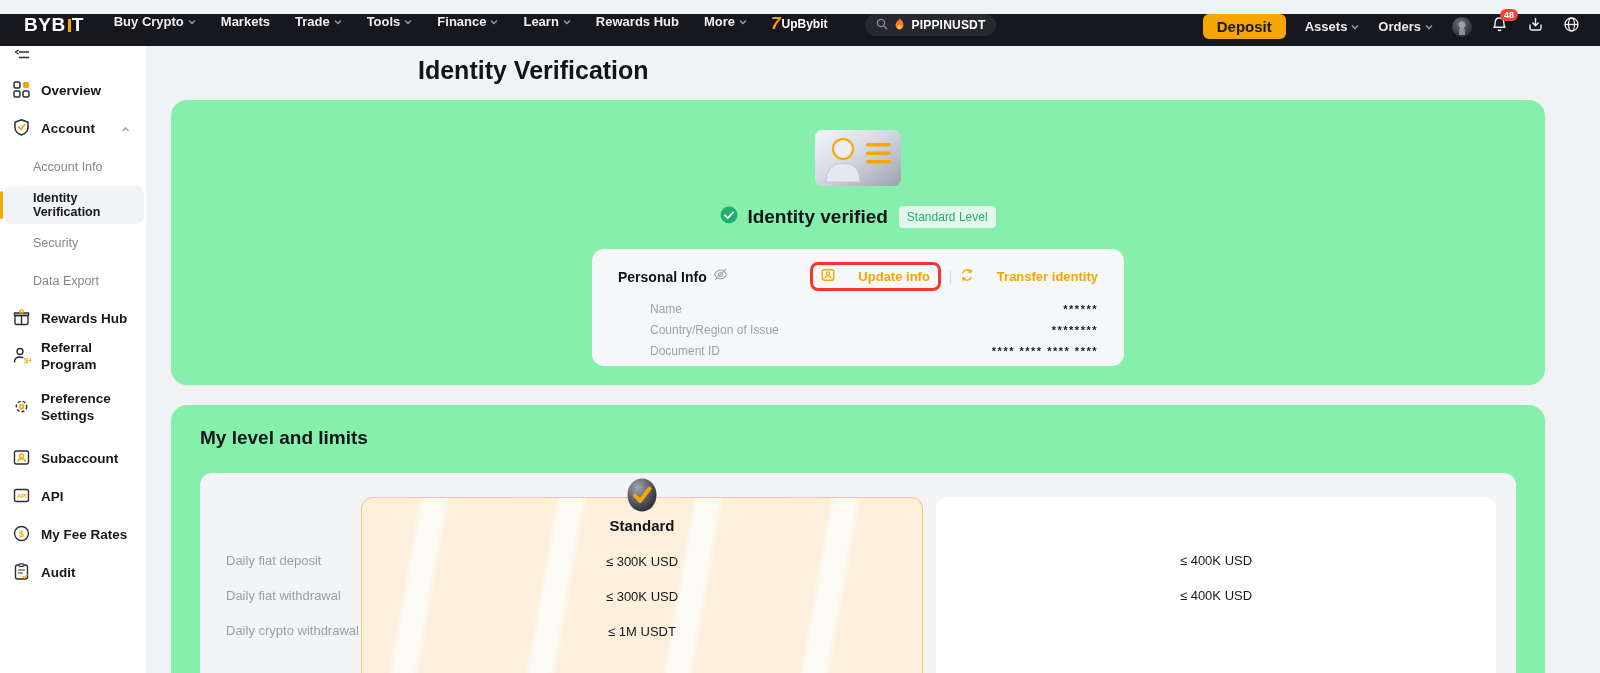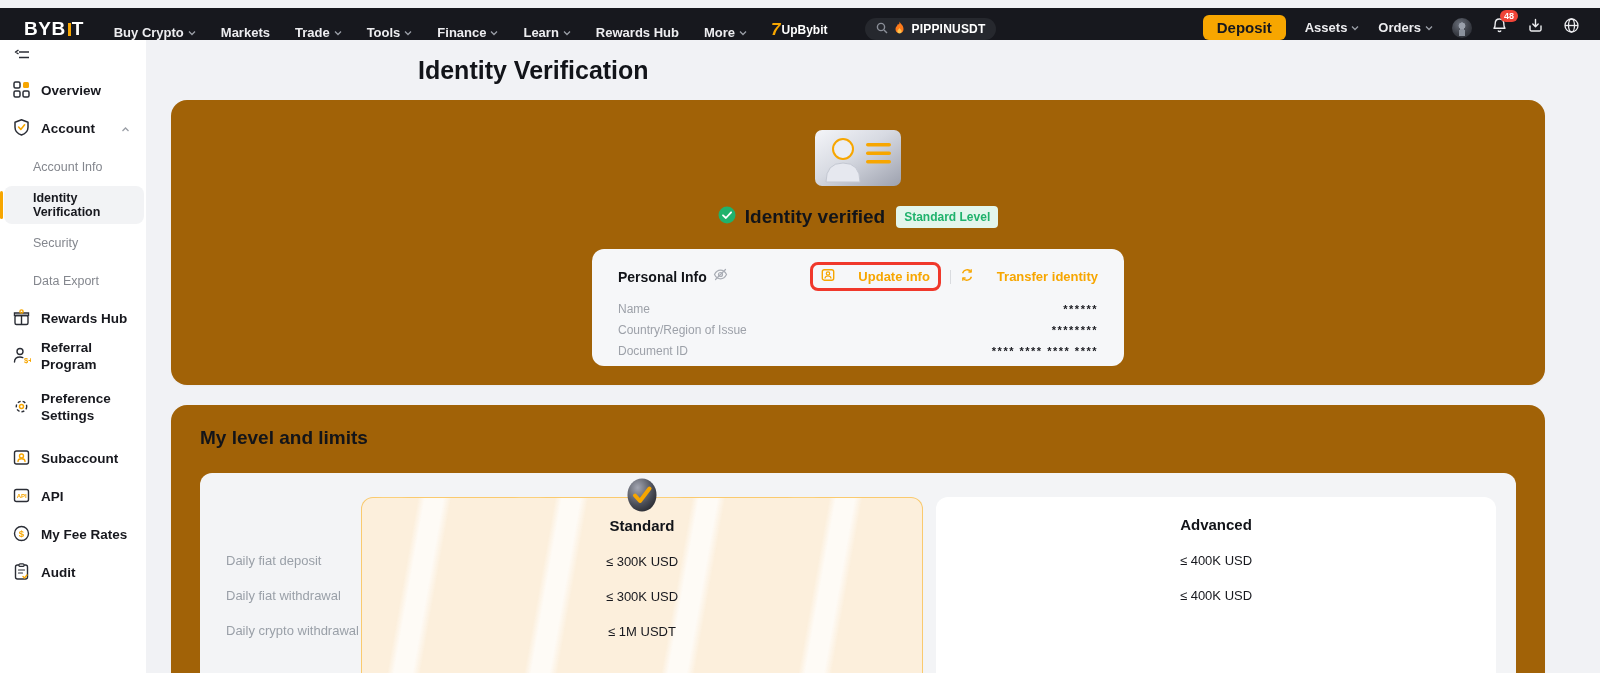--- a/index.html
+++ b/index.html
@@ -1,21 +1,21 @@
 <!DOCTYPE html>
 <html><head>
 <meta charset="utf-8">
 <style>
   * { margin:0; padding:0; box-sizing:border-box; }
   body { font-family:"Liberation Sans", sans-serif; background:#e9ebee; }
   .page { position:relative; width:1600px; height:673px; overflow:hidden; background:#f1f2f5; }
 
   
-  .topnav { position:absolute; left:0; top:8px; width:1600px; height:32px; background:#17181e;
-            display:flex; align-items:flex-end; padding:0 20px 0 24px; z-index:50; }
+  .topnav { position:absolute; left:0; top:14px; width:1600px; height:32px; background:#17181e;
+            display:flex; align-items:flex-start; padding:0 20px 0 24px; z-index:50; }
   .logo { display:flex; align-items:center; font-weight:800; font-size:19px; color:#fff; letter-spacing:.5px; cursor:pointer; }
   .logo .bar { display:inline-block; width:3px; height:13px; background:#f7a600; margin:0 1px 0 2px; }
   .menu { display:flex; align-items:center; gap:25px; margin-left:30px; }
   .menu-item { display:flex; align-items:center; gap:4px; color:#ededf0; font-size:13px; font-weight:600; cursor:pointer; white-space:nowrap; }
   .chev { display:inline-flex; margin-top:1px; }
   .upbybit { display:flex; align-items:center; margin-left:24px; cursor:pointer; }
   .upbybit .seven { color:#f7a600; font-size:17px; font-weight:800; font-style:italic; margin-right:1px; }
   .upbybit .uptxt { color:#fff; font-size:12px; font-weight:700; }
   .searchpill { display:flex; align-items:center; gap:6px; margin-left:38px; height:22px; padding:0 11px;
                 background:#26282e; border-radius:12px; cursor:pointer; }
@@ -45,35 +45,35 @@
   .side-sub.active { position:relative; margin:0 2px 0 4px; padding-left:29px; background:#f2f3f5; border-radius:8px;
                      color:#17181e; font-weight:600; }
   .side-sub.active::before { content:""; position:absolute; left:-4px; top:5px; width:3px; height:28px;
                              background:#f7a600; border-radius:2px; }
   .acct-chev { margin-left:auto; margin-right:16px; }
 
   
   .main { position:absolute; left:146px; top:32px; right:0; bottom:0; background:#f1f2f5; overflow:hidden; }
   .page-title { position:absolute; left:272px; top:24px; font-size:25px; font-weight:700; color:#121419; }
 
-  .card { position:absolute; background:#a16207; border-radius:16px; box-shadow:0 1px 2px rgba(20,22,30,.03); }
+  .card { position:absolute; background:#86efac; border-radius:16px; box-shadow:0 1px 2px rgba(20,22,30,.03); }
   .card1 { left:25px; top:68px; width:1374px; height:285px; display:flex; flex-direction:column; align-items:center; padding-top:28px; }
   .verified-row { display:flex; align-items:center; gap:9px; margin-top:14px; }
   .verified-text { font-size:19px; font-weight:700; color:#121419; }
-  .level-badge { background:#e3f6ec; color:#20b26c; font-size:12px; font-weight:700; padding:4px 8px; border-radius:4px; margin-left:2px; }
+  .level-badge { background:#e3f6ec; color:#20b26c; font-size:12px; font-weight:400; padding:4px 8px; border-radius:4px; margin-left:2px; }
 
   .personal-card { margin-top:21px; width:532px; height:117px; background:#f6f7f9; border-radius:12px; padding:13px 26px 0 26px; }
   .pi-header { display:flex; align-items:center; }
   .pi-title-wrap { display:flex; align-items:center; gap:6px; }
   .pi-title { font-size:14px; font-weight:700; color:#121419; }
   .pi-actions { display:flex; align-items:center; gap:9px; margin-left:auto; }
   .annotation-box { border:3px solid #f0382b; border-radius:8px; padding:3px 8px; display:flex; align-items:center; }
   .orange-link { display:flex; align-items:center; gap:23px; color:#f7a600; font-size:13px; font-weight:600; cursor:pointer; white-space:nowrap; }
   .pi-divider { width:1px; height:14px; background:#d9dbdf; }
-  .pi-rows { margin-top:7px; }
+  .pi-rows { margin-top:7px;margin-left:32px; }
   .pi-row { display:flex; align-items:center; justify-content:space-between; height:21px; }
   .pi-label { font-size:12px; color:#9da1a9; }
   .pi-value { font-size:11px; font-weight:700; color:#17181e; letter-spacing:1.5px; }
 
   .card2 { left:25px; top:373px; width:1374px; height:330px; }
   .limits-title { position:absolute; left:29px; top:22px; font-size:19px; font-weight:700; color:#121419; }
   .limits-panel { position:absolute; left:29px; top:68px; width:1316px; height:250px; background:#f3f4f6; border-radius:12px; }
   .limit-label { position:absolute; left:26px; font-size:13px; color:#9aa0a8; }
   .ll-0 { top:80px; } .ll-1 { top:115px; } .ll-2 { top:150px; }
 
@@ -422,20 +422,19 @@
             <ellipse cx="18" cy="18" rx="14.5" ry="16.5" fill="url(#sph)"></ellipse>
             <path d="M11 18.5 L16 24 L25.5 11.5" stroke="#f7a600" stroke-width="4" fill="none" stroke-linecap="round" stroke-linejoin="round"></path>
           </svg></span>
           <div class="level-name">Standard</div>
           <div class="level-val lv-0">≤ 300K USD</div>
           <div class="level-val lv-1">≤ 300K USD</div>
           <div class="level-val lv-2">≤ 1M USDT</div>
         </div>
 
         <div class="level-card advanced">
-          <div class="level-name">Advanced</div>
           <div class="level-val lv-0">≤ 400K USD</div>
           <div class="level-val lv-1">≤ 400K USD</div>
         </div>
       </div>
     </div>
   </div>
 </div>
 
 </body></html>

